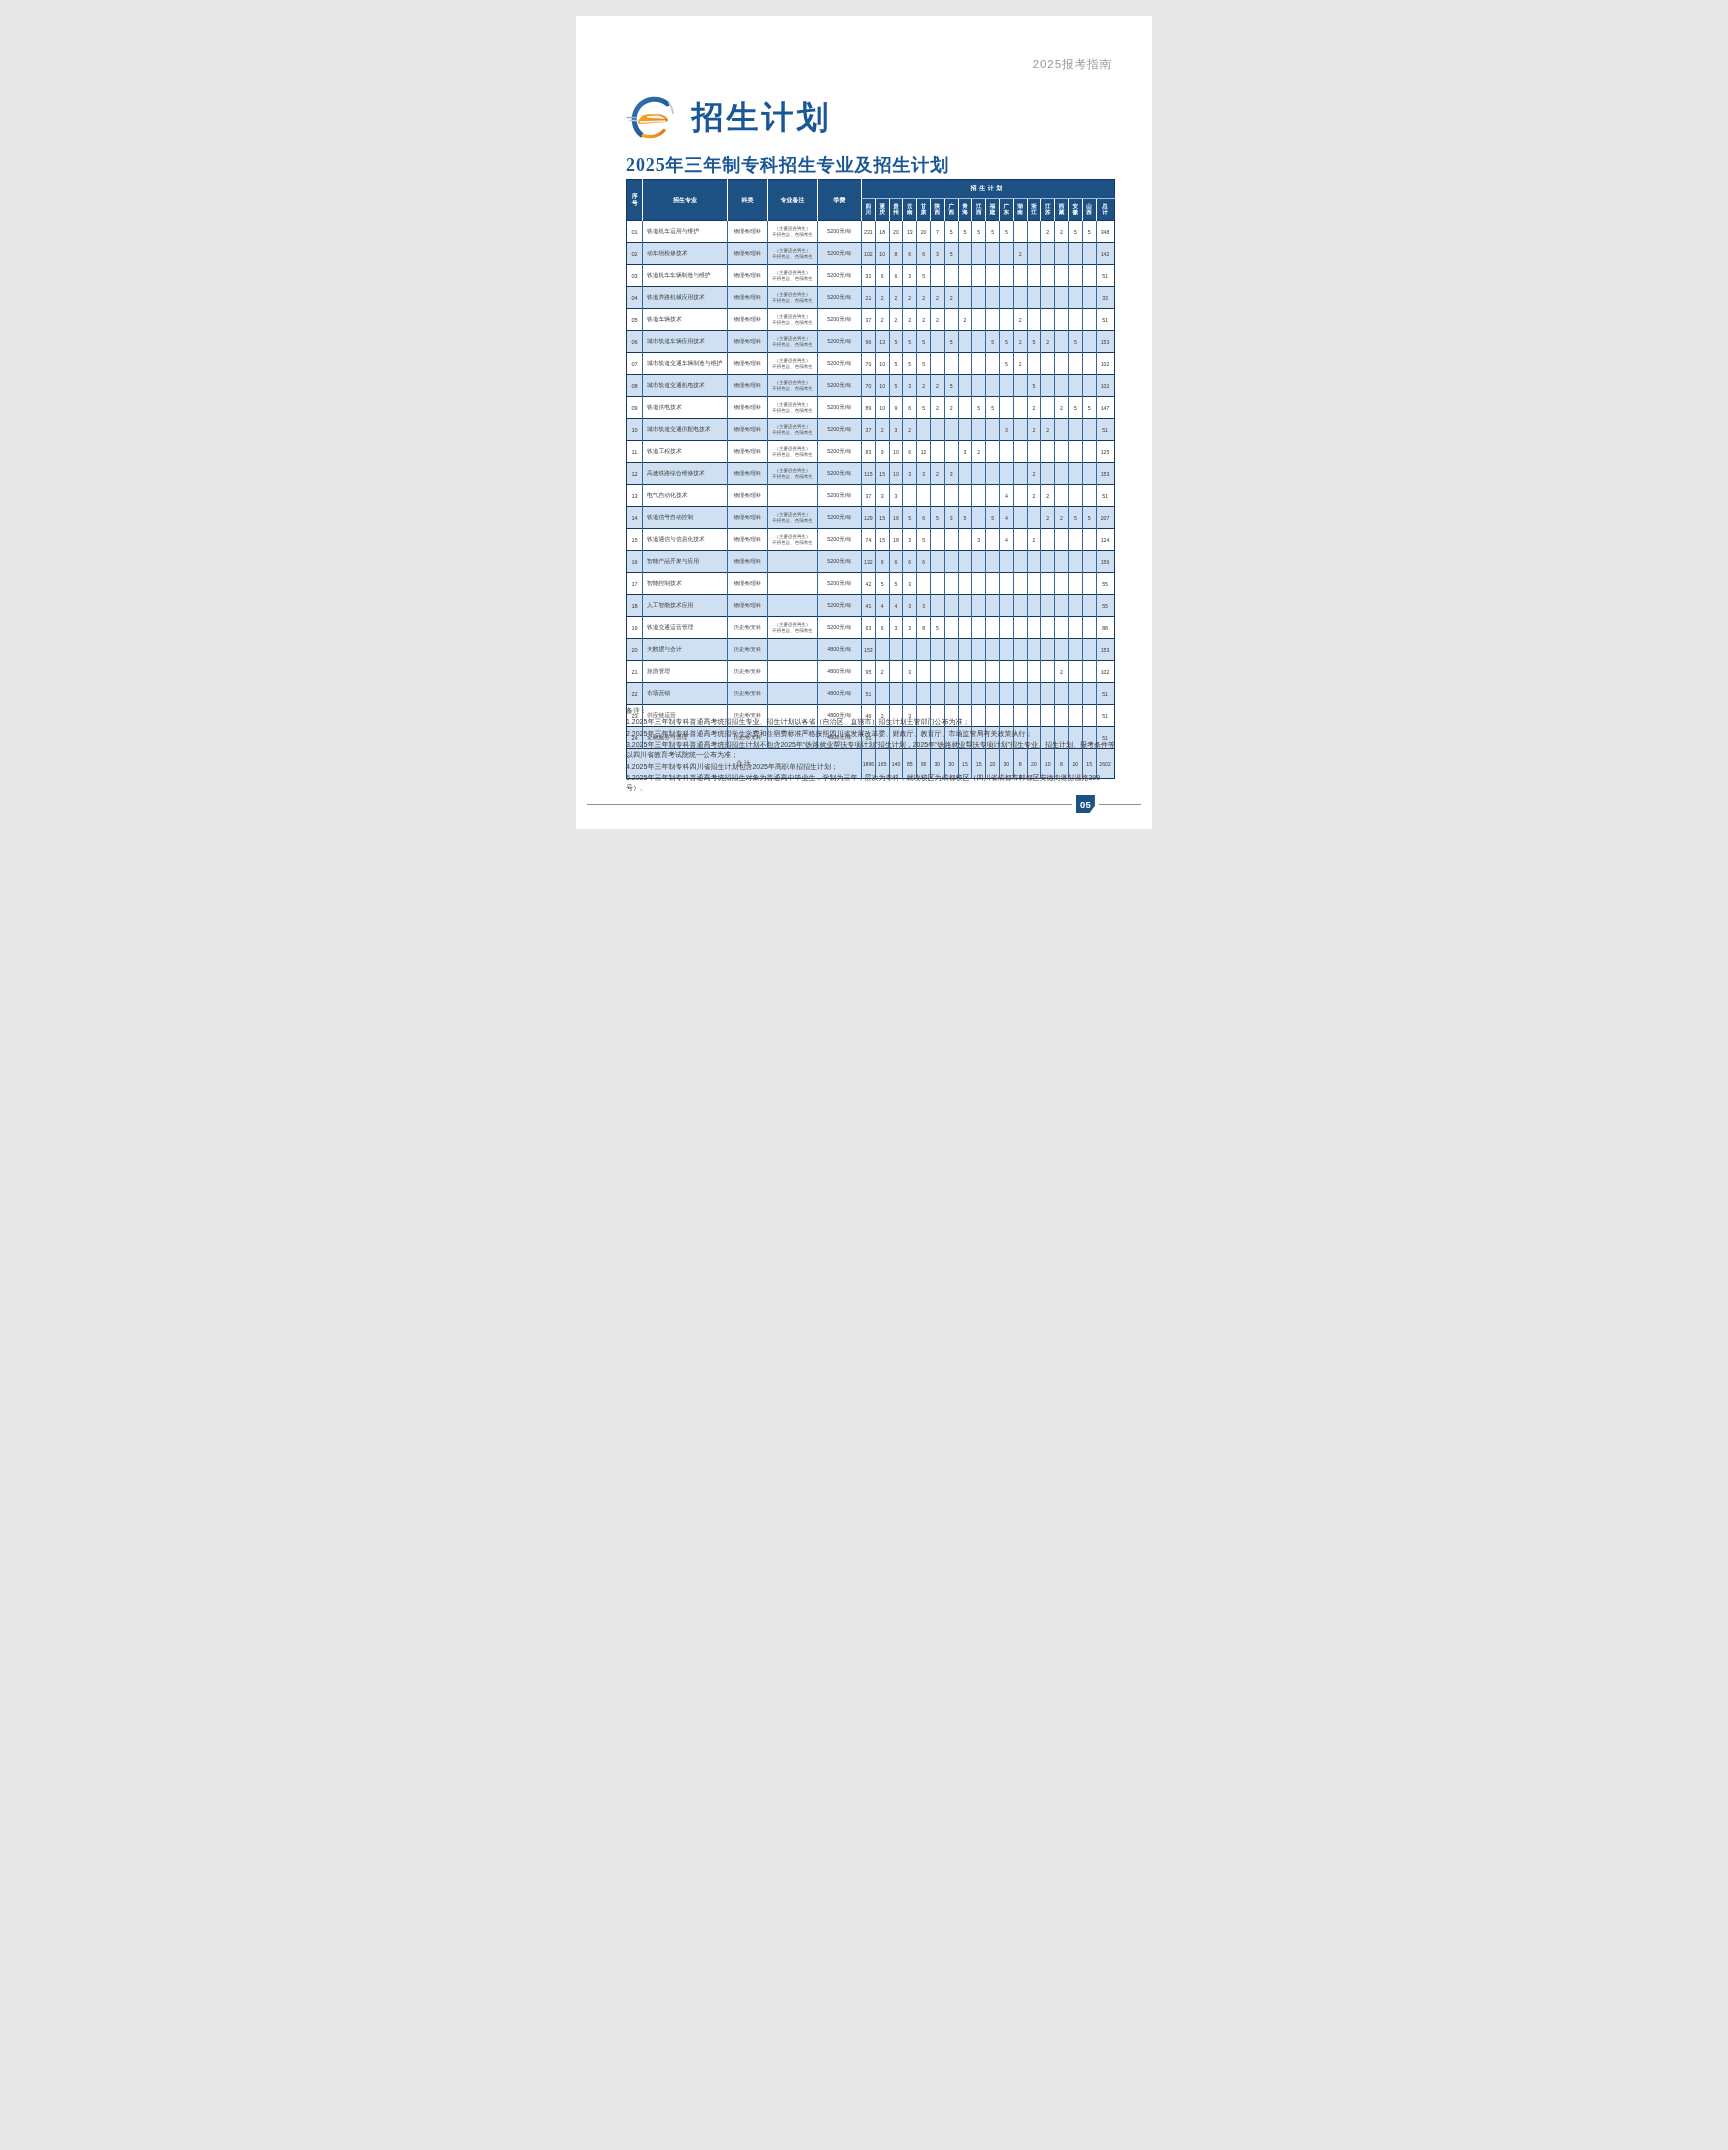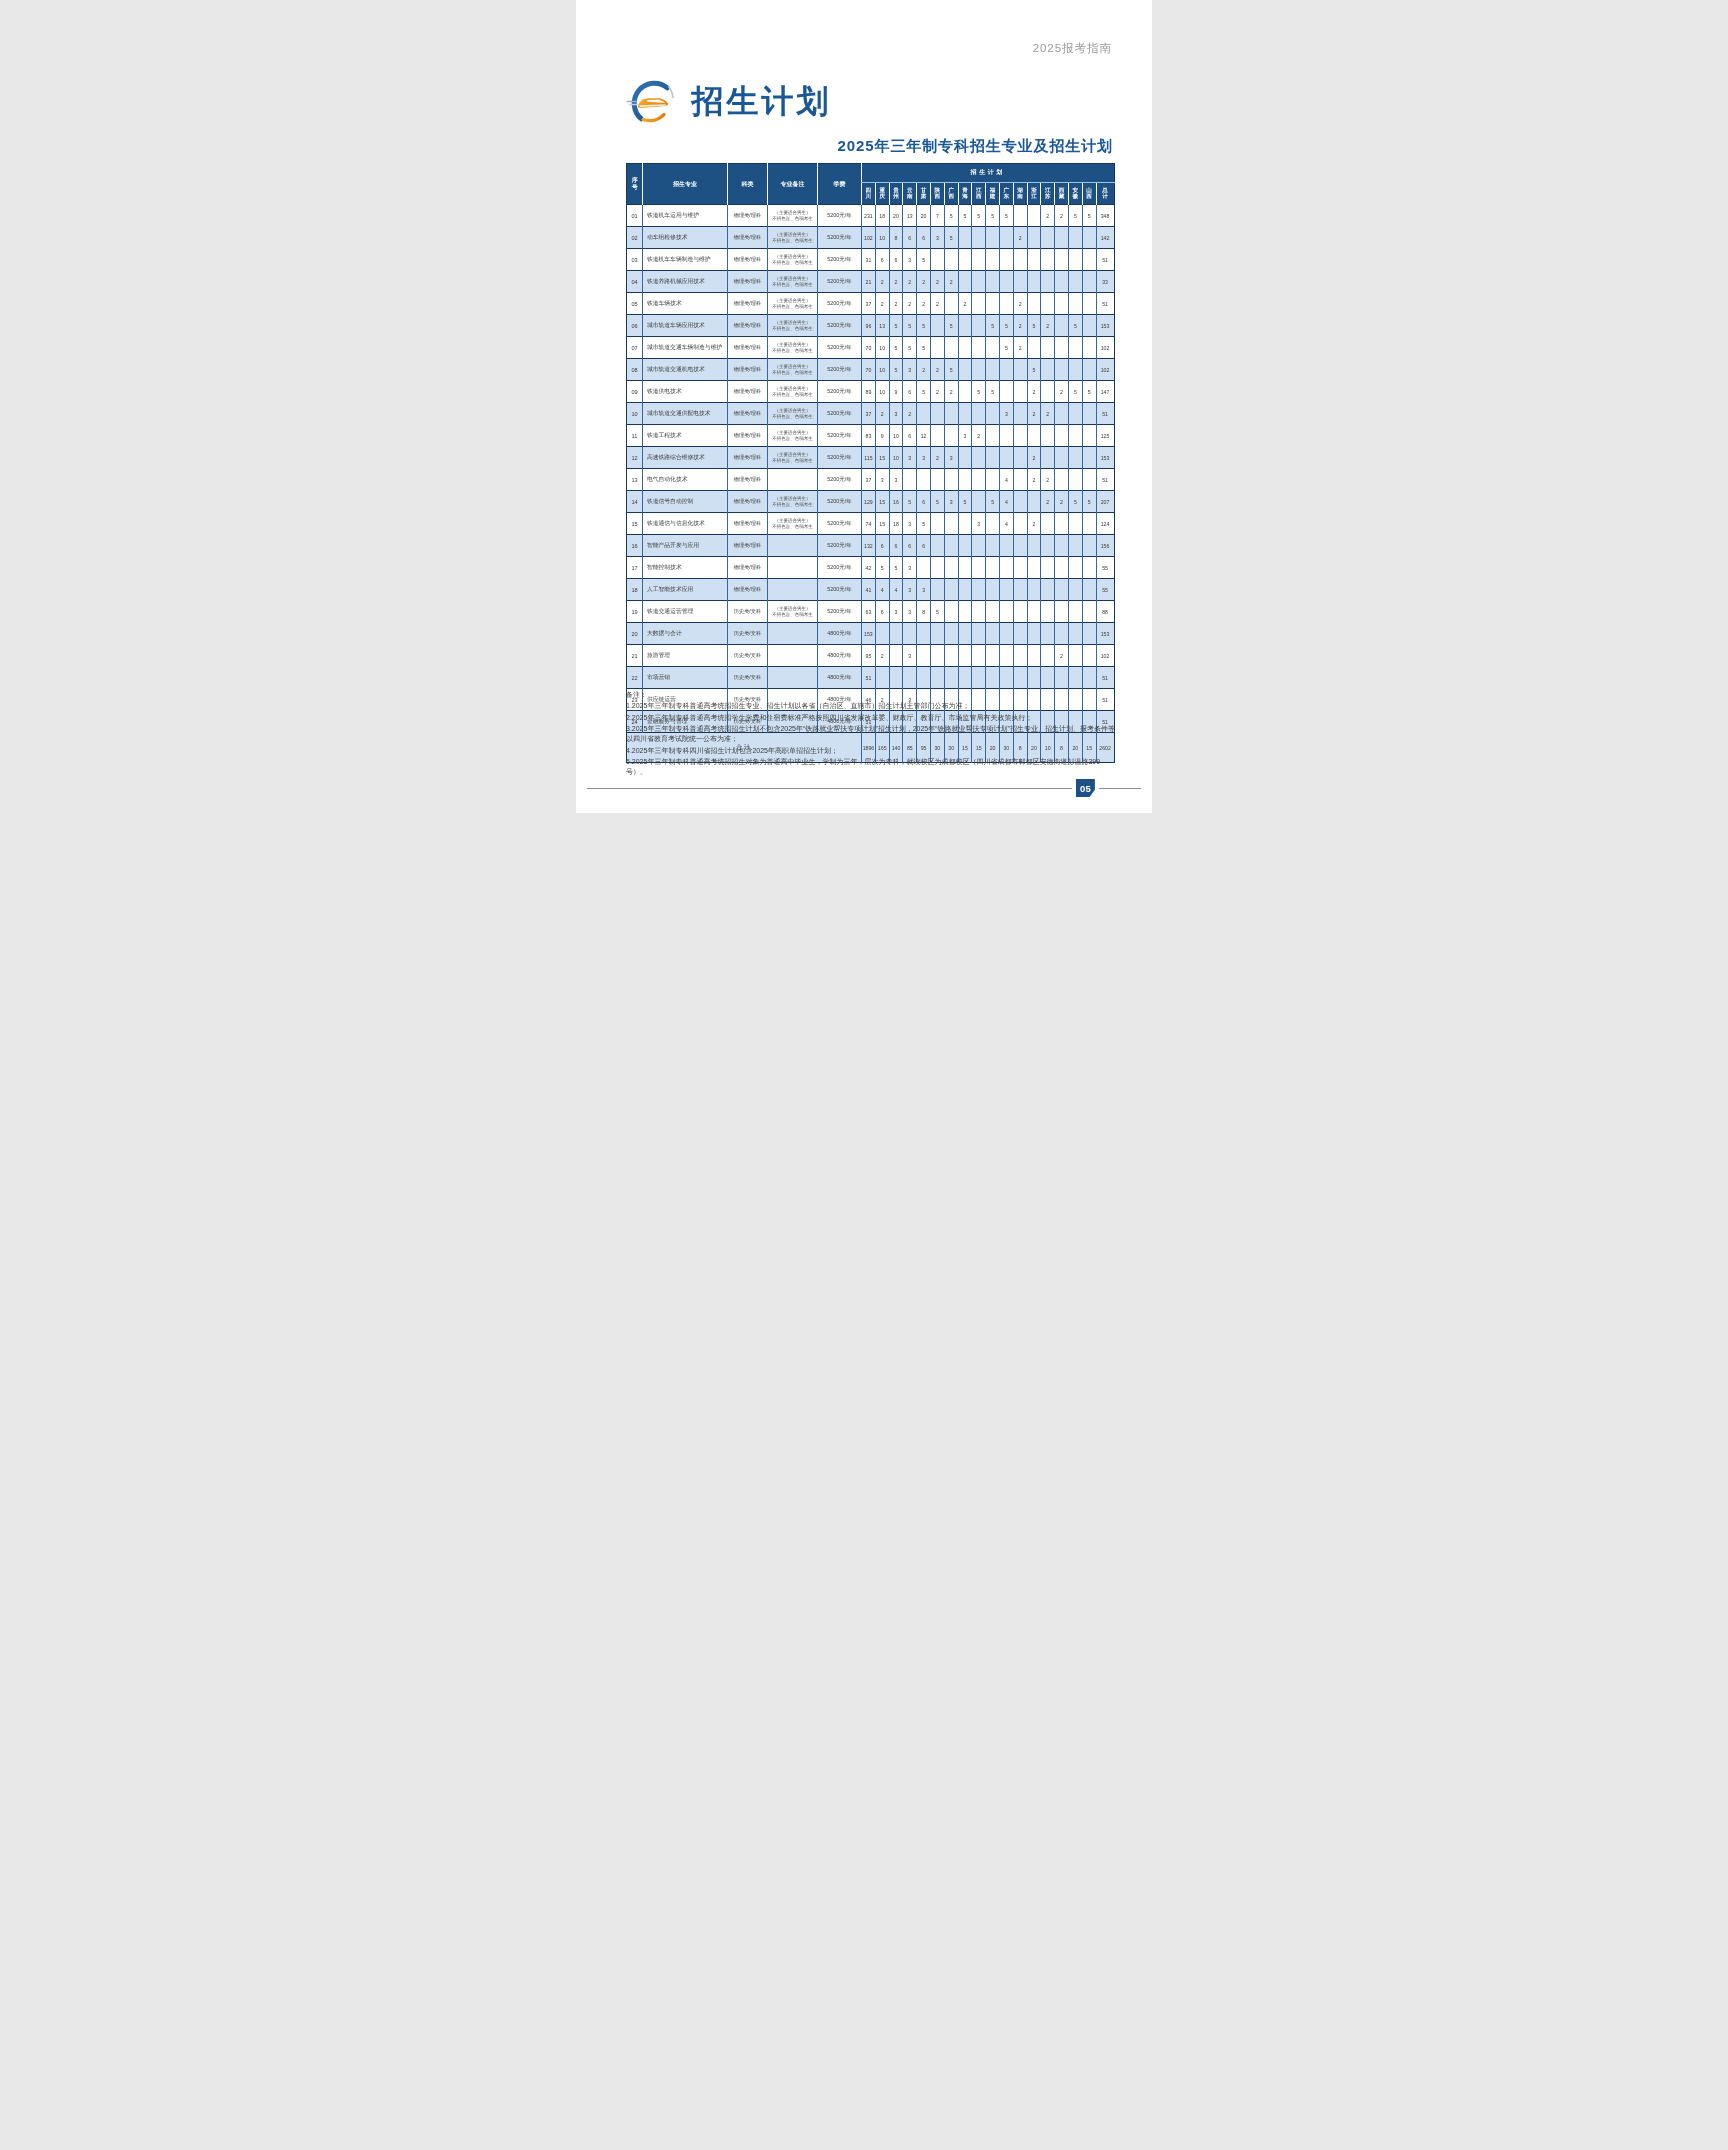--- a/index.html
+++ b/index.html
@@ -1,24 +1,24 @@
 <!DOCTYPE html>
 <html style="font-size:6.9px"><head>
 <meta charset="utf-8">
 <style>
   html,body{margin:0;padding:0;background:#e8e8e8;font-family:"Liberation Sans",sans-serif;}
-  .page{position:relative;width:576px;height:813px;margin:0 auto;background:#ffffff;overflow:hidden;}
+  .page{position:relative;width:576px;height:813px;margin:16px auto;background:#ffffff;overflow:hidden;}
   
   .guide-label{position:absolute;top:41px;right:40px;font-size:11.6px;color:#9b9b9b;letter-spacing:0.9px;}
   
   .banner{position:absolute;top:77px;left:48px;display:flex;align-items:center;gap:9.5px;height:47px;}
   .banner-title{font-size:32px;font-weight:800;color:#1a5796;letter-spacing:3px;line-height:1;}
   
-  .table-title{position:absolute;top:137px;left:50px;width:487px;text-align:right;
-    font-size:15px;font-weight:bold;color:#1a5796;letter-spacing:0.9px;}
+  .table-title{position:absolute;top:137px;left:50px;width:487px;text-align:left;
+    font-size:18px;font-weight:bold;color:#1a5796;letter-spacing:0.9px;font-family:Liberation Serif, serif;}
   
   .tbl-wrap{position:absolute;top:163px;left:50px;width:487px;}
   table.plan{border-collapse:collapse;table-layout:fixed;width:487px;border:0.9px solid #16365c;}
   table.plan th,table.plan td{margin:0;overflow:hidden;}
   thead th{background:#1d5183;color:#ffffff;font-weight:bold;vertical-align:middle;text-align:center;}
   thead tr.top-head th{font-size:6px;}
   th.h-left{font-size:6px;border-left:0.9px solid #ffffff;}
   th.h-no{padding:0 4.7px;word-break:break-all;line-height:1.2;border-left:none;}
   th.h-group{height:15.5px;border-bottom:0.9px solid #9cc2e5;border-left:0.9px solid #ffffff;letter-spacing:2.6px;}
   tr.prov-head th{height:20px;font-size:5.6px;line-height:1.15;padding:0.9px 3.4px;word-break:break-all;border-left:0.4px solid #ffffff;}

